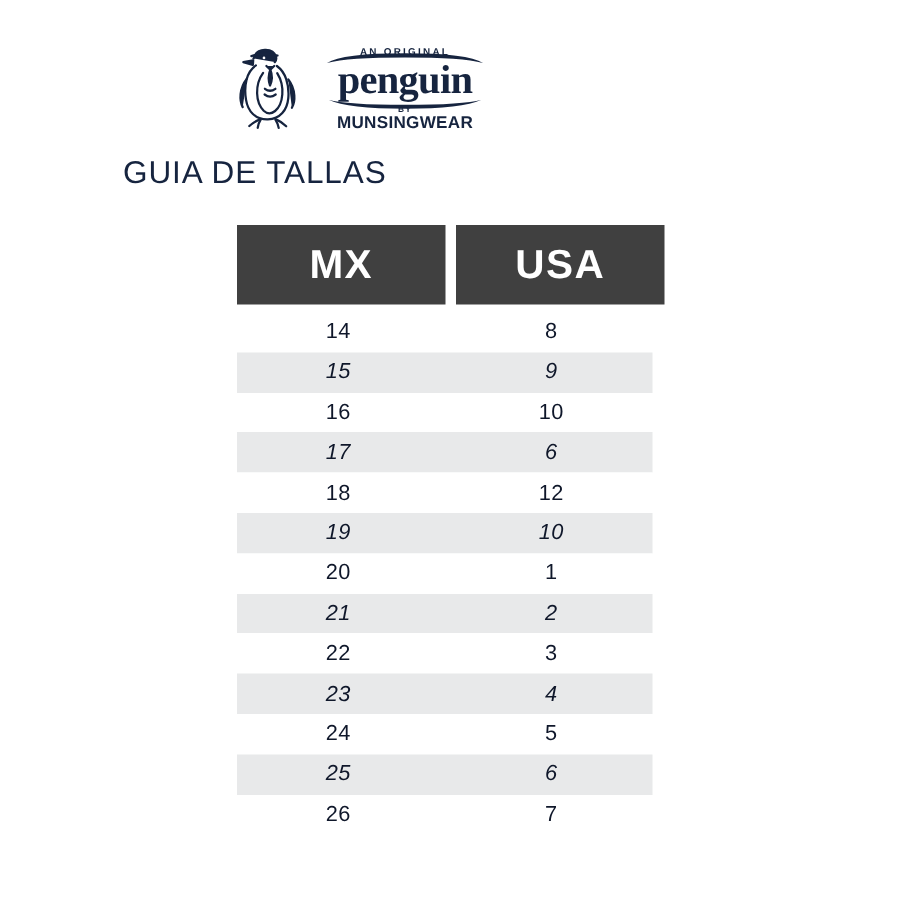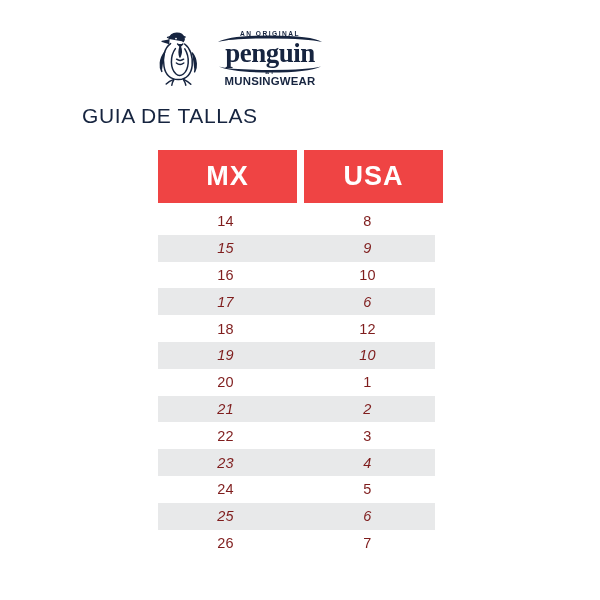--- a/index.html
+++ b/index.html
@@ -61,21 +61,21 @@
     top: 150px;
     width: 285px;
   }
   .table-head {
     display: flex;
     gap: 7px;
     height: 53px;
   }
   .table-head .th {
     flex: 1 1 0;
-    background: #ef4444;
+    background: #404040;
     color: #ffffff;
     font-size: 27px;
     font-weight: bold;
     letter-spacing: 1px;
     display: flex;
     align-items: center;
     justify-content: center;
   }
 
   .table-body {
@@ -89,21 +89,21 @@
     background: #ffffff;
   }
   .trow.alt {
     background: #e8e9ea;
     font-style: italic;
   }
   .trow .td {
     flex: 1 1 0;
     text-align: center;
     font-size: 14.5px;
-    color: #7f1d1d;
+    color: #0f172a;
     letter-spacing: 0.3px;
   }
   .trow .td.col-mx { padding-right: 2px; }
   .trow .td.col-usa { padding-left: 5px; }
 </style>
 </head>
 <body>
 
 <div class="brand">
 

